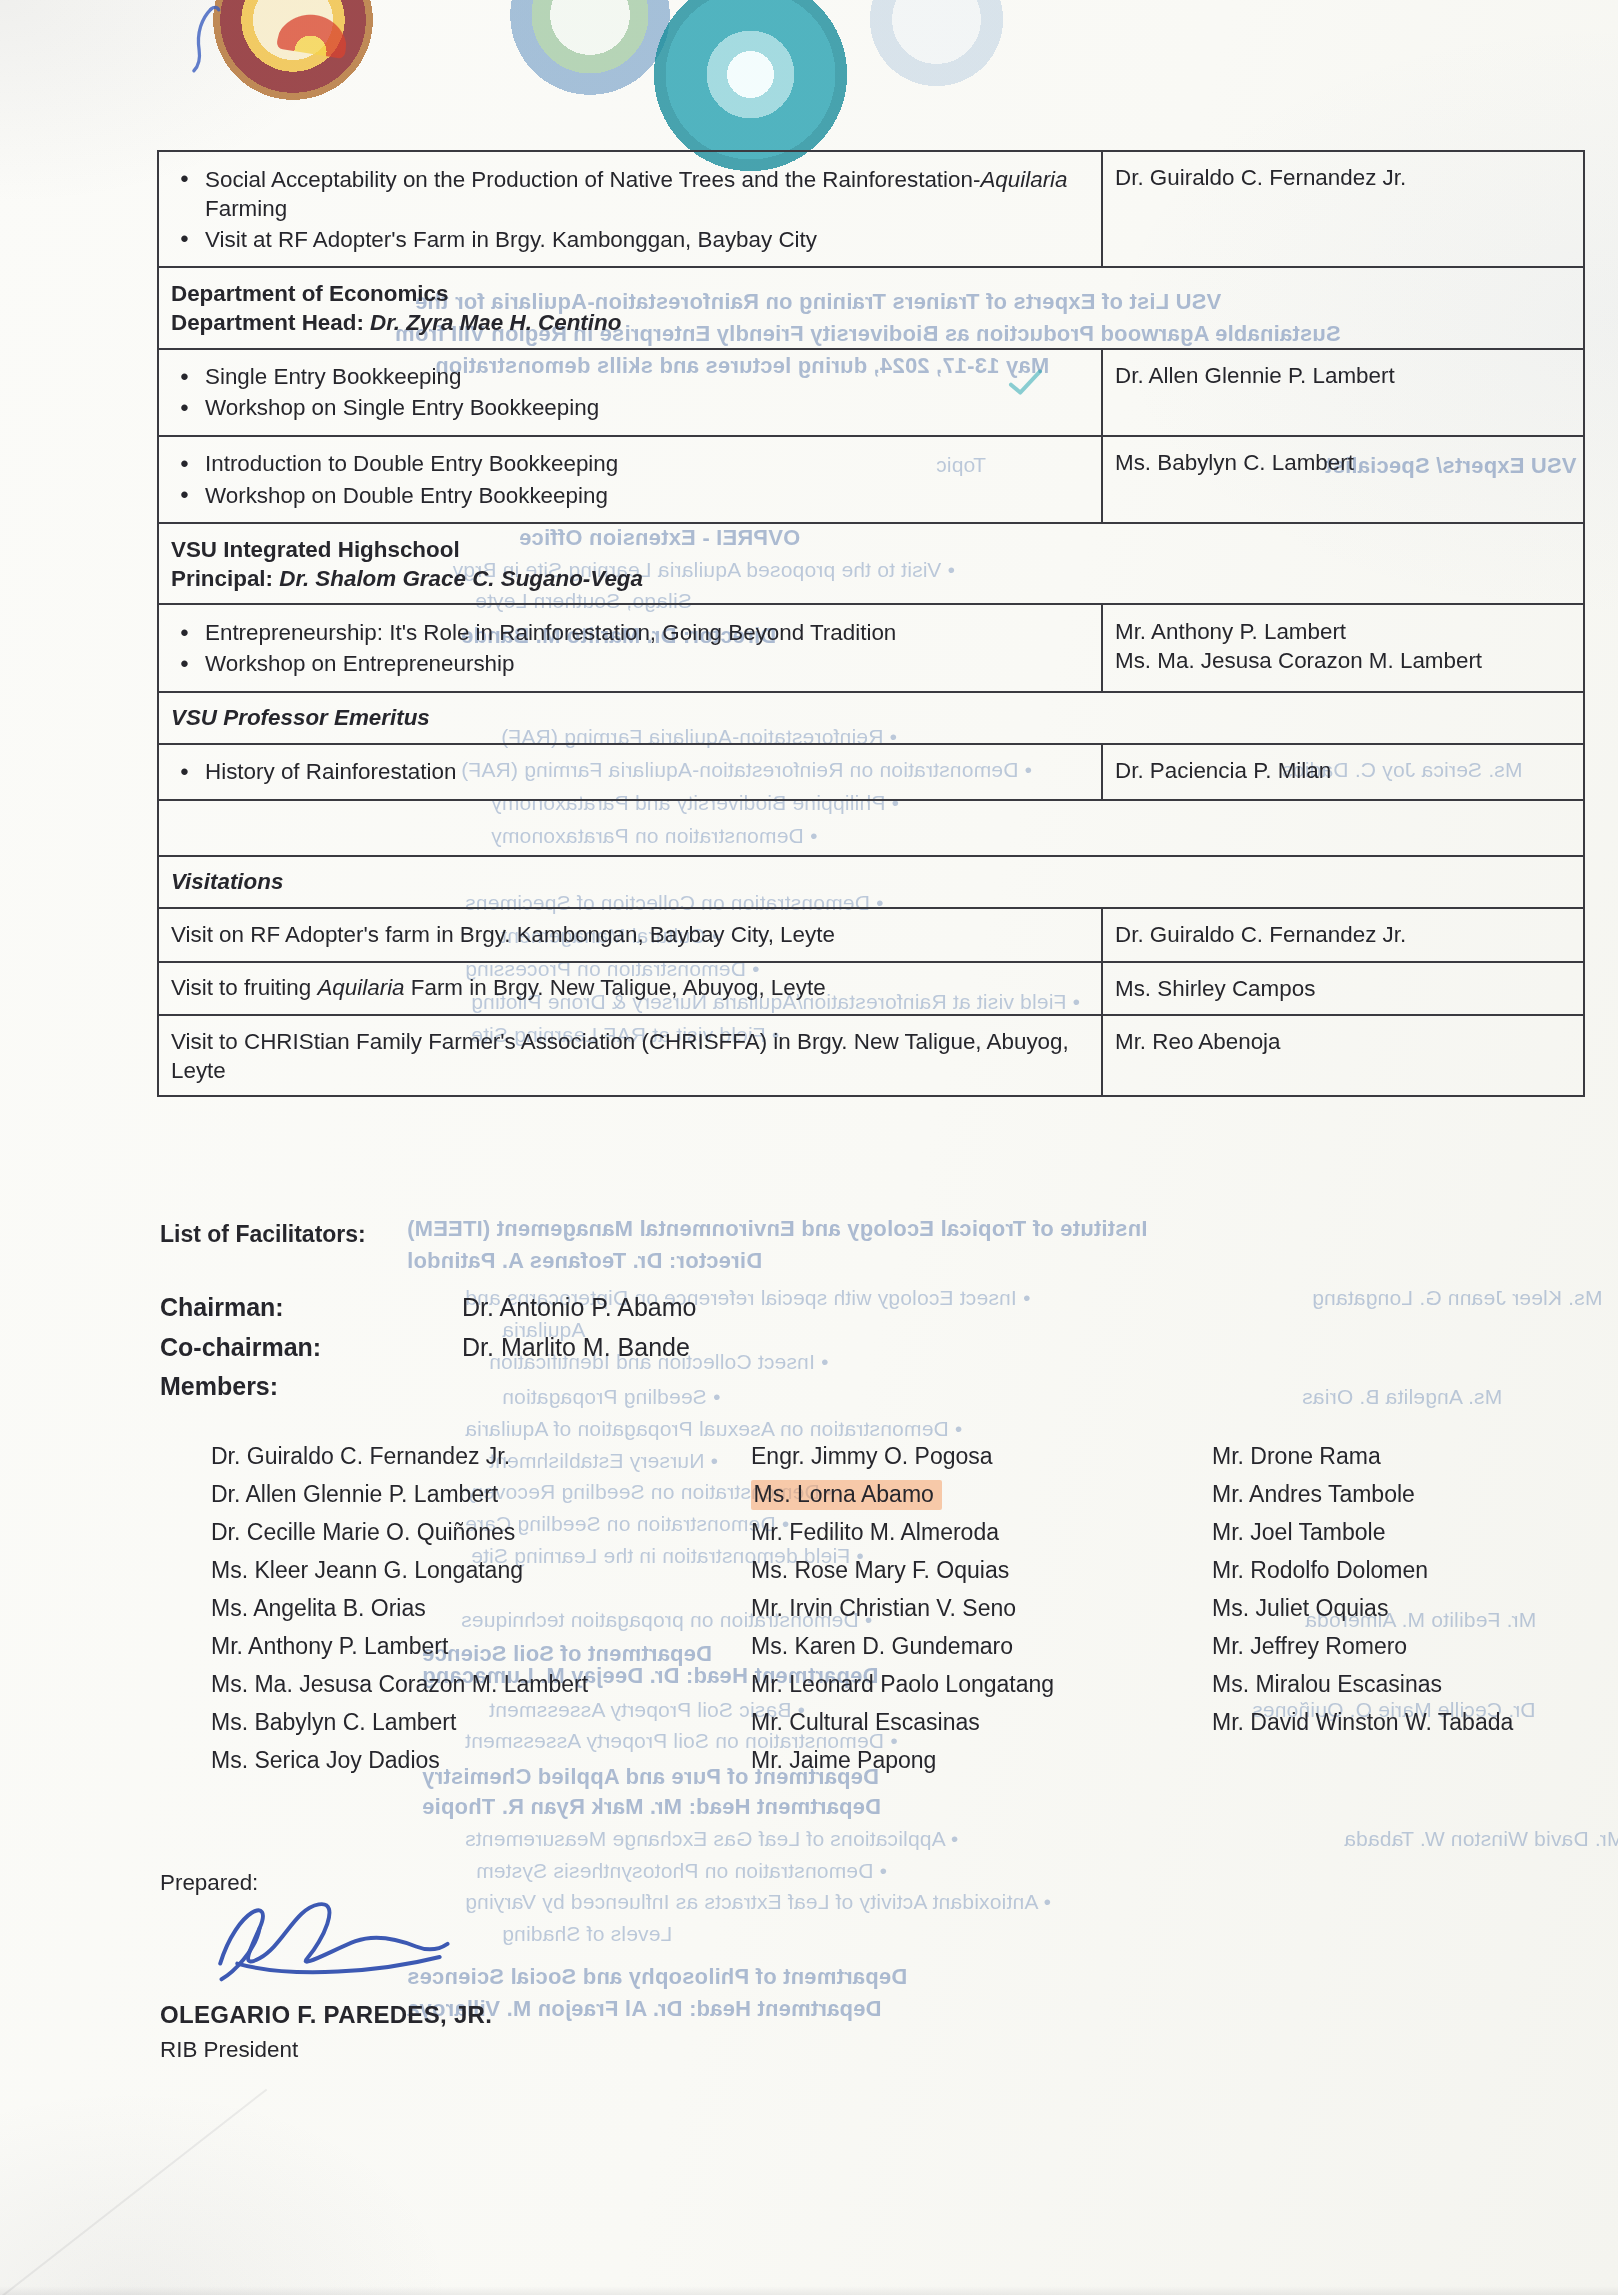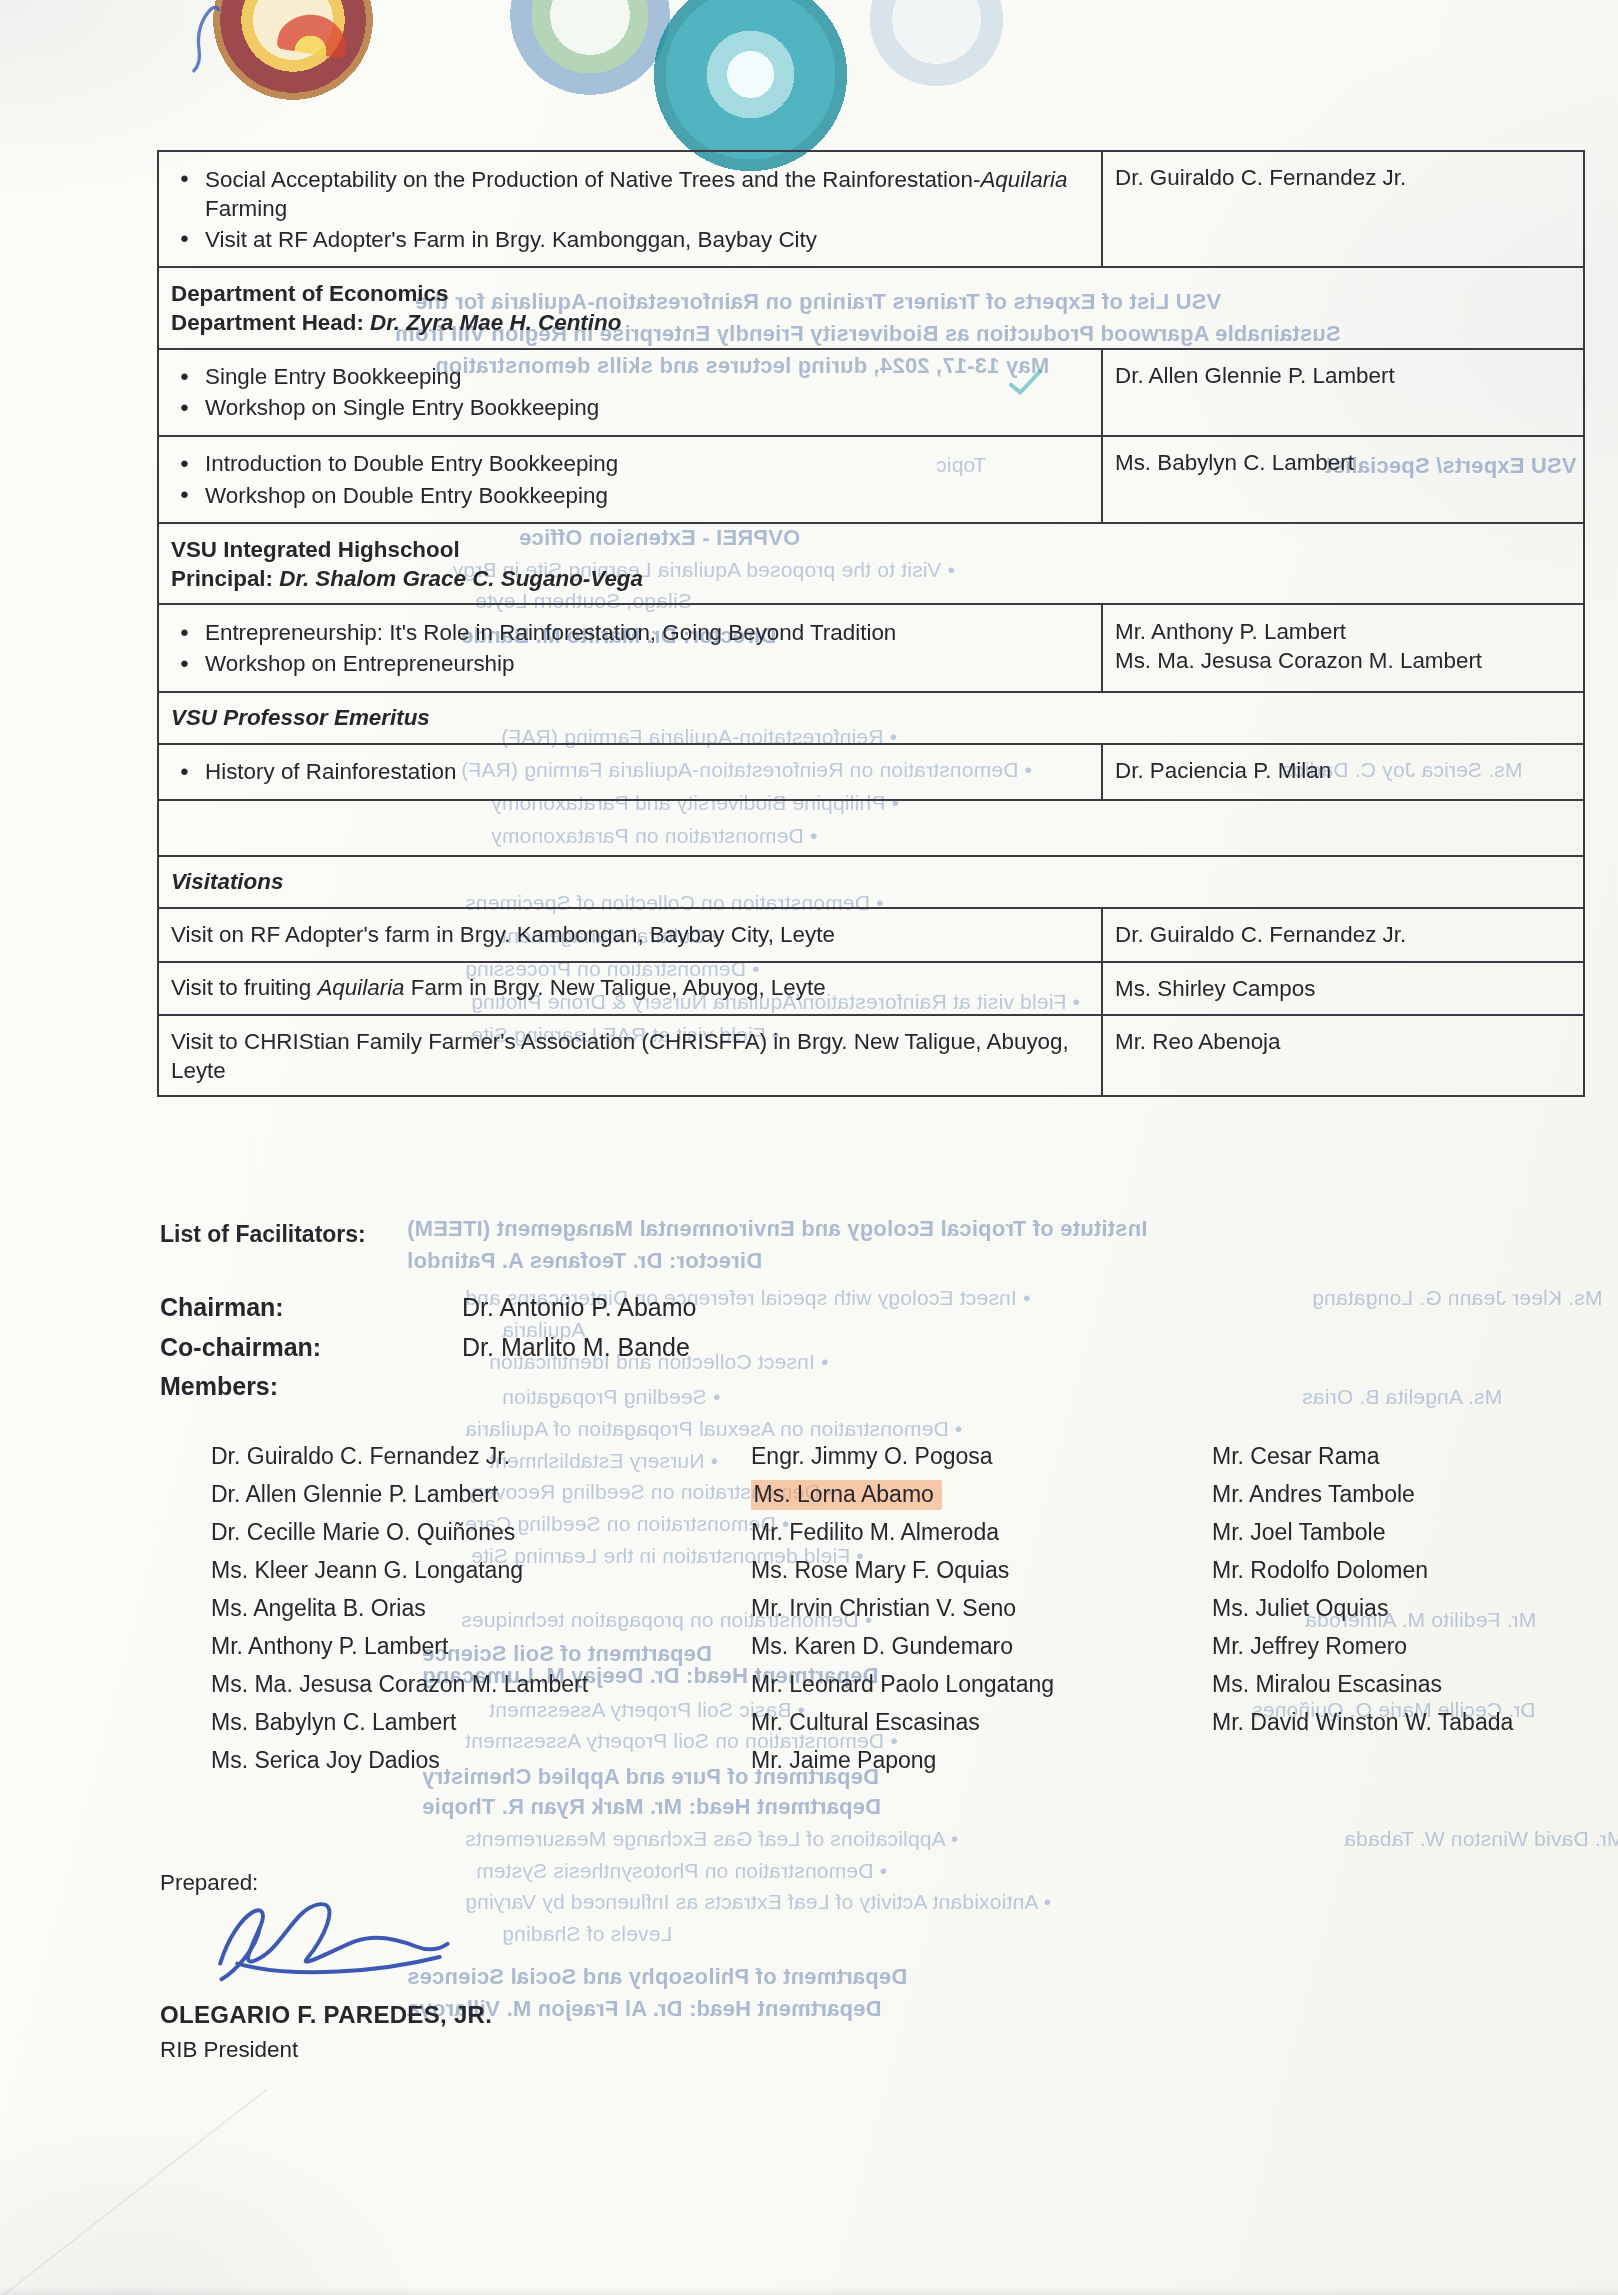--- a/index.html
+++ b/index.html
@@ -292,21 +292,21 @@
       <div class="member"><mark>Ms. Lorna Abamo</mark></div>
       <div class="member">Mr. Fedilito M. Almeroda</div>
       <div class="member">Ms. Rose Mary F. Oquias</div>
       <div class="member">Mr. Irvin Christian V. Seno</div>
       <div class="member">Ms. Karen D. Gundemaro</div>
       <div class="member">Mr. Leonard Paolo Longatang</div>
       <div class="member">Mr. Cultural Escasinas</div>
       <div class="member">Mr. Jaime Papong</div>
     </div>
   <div class="col col3">
-      <div class="member">Mr. Cesar Rama</div>
+      <div class="member">Mr. Drone Rama</div>
       <div class="member">Mr. Andres Tambole</div>
       <div class="member">Mr. Joel Tambole</div>
       <div class="member">Mr. Rodolfo Dolomen</div>
       <div class="member">Ms. Juliet Oquias</div>
       <div class="member">Mr. Jeffrey Romero</div>
       <div class="member">Ms. Miralou Escasinas</div>
       <div class="member">Mr. David Winston W. Tabada</div>
     </div>
 </div>
 

